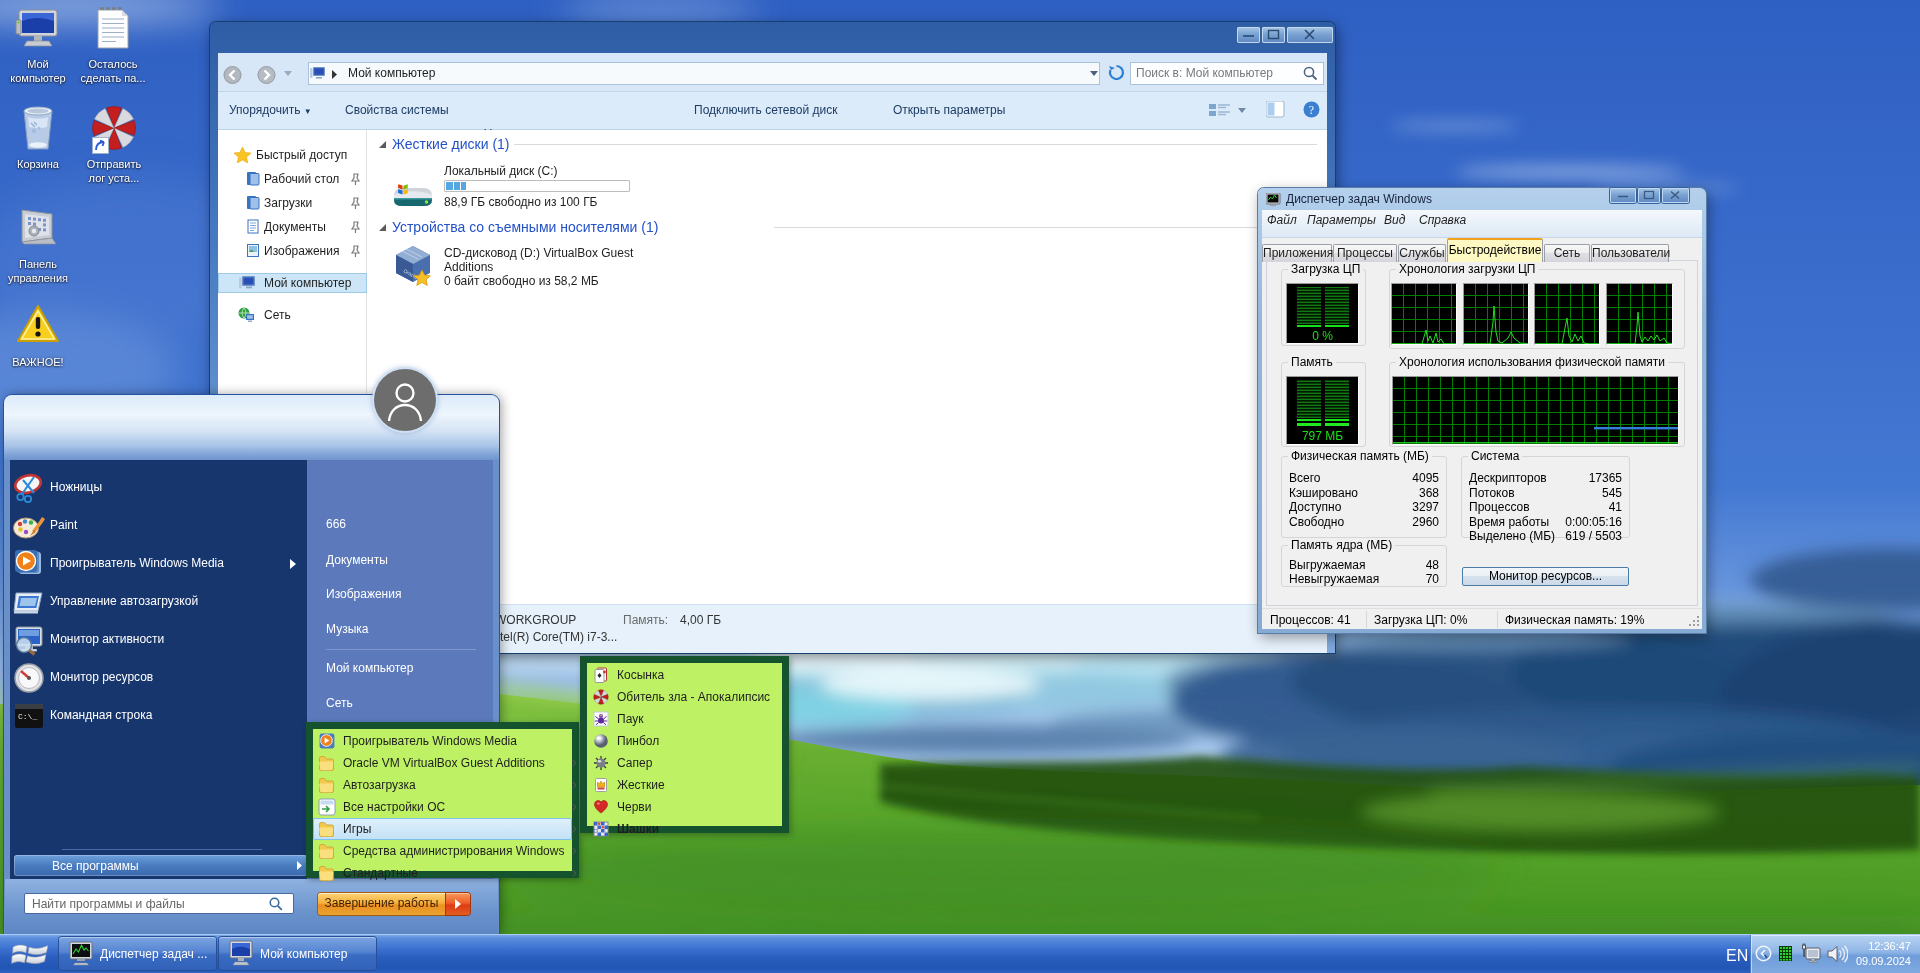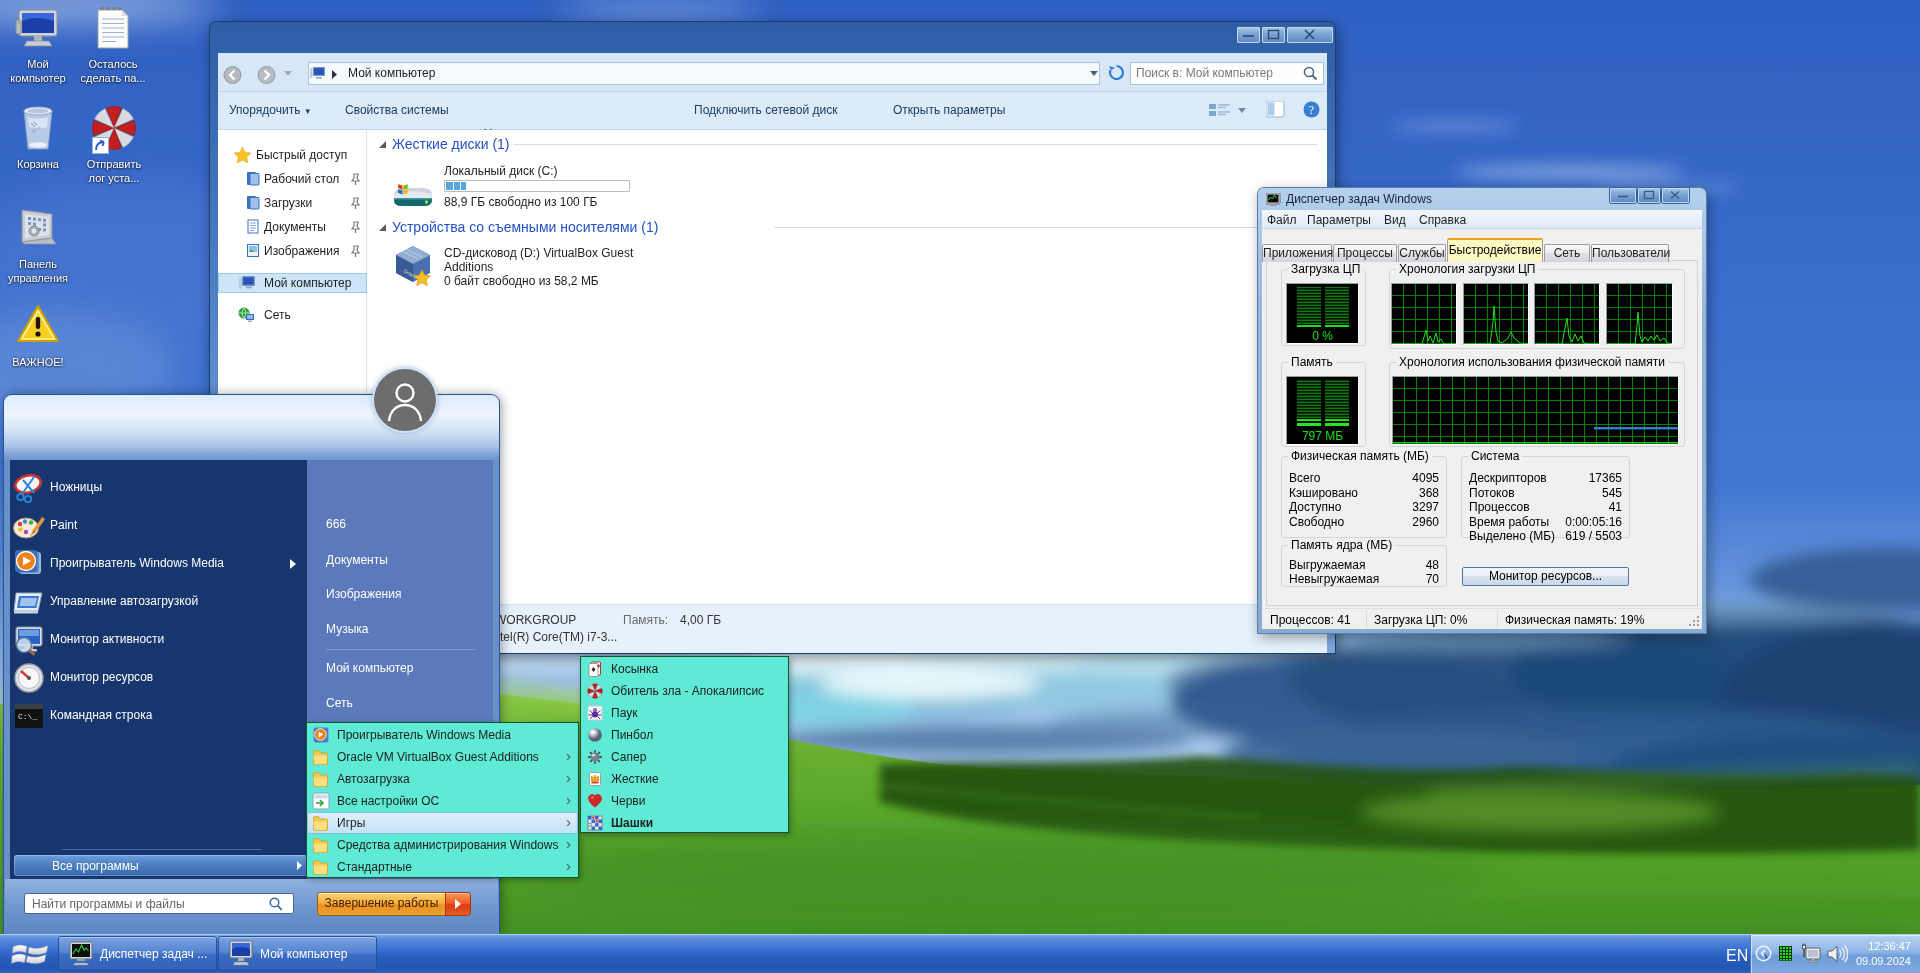--- a/index.html
+++ b/index.html
@@ -17,37 +17,37 @@
 #exp .main{position:absolute;left:150px;right:0;top:77px;bottom:49px;background:#fff;}
 #exp .det{position:absolute;left:0;right:0;bottom:0;height:49px;background:#e6f1fb;border-top:1px solid #d0e2f4;color:#333;}
 .sitem{position:absolute;left:0;width:149px;height:20px;line-height:20px;color:#1e1e1e;}
 .sitem svg{position:absolute;top:2px;}
 .cap{position:absolute;top:5px;height:16px;border-radius:2px;background:linear-gradient(#a9c8e8,#7aa2d2 45%,#5e88c2);box-shadow:inset 0 0 0 1px #bfd8f0,0 0 0 1px #35619c;color:#2a4a72;}
 .hblue{color:#2451c8;font-size:14px;}
 .grule{position:absolute;height:1px;background:#dadada;top:8px;}
 
 #tm{position:absolute;left:1258px;top:188px;width:448px;height:445px;background:linear-gradient(#b4d0ec,#93b5da 30%,#86abd4);border-radius:6px 6px 0 0;box-shadow:0 0 0 1px #5a7da8, 2px 4px 14px rgba(0,0,0,.4);}
 #tm .client{position:absolute;left:4px;right:4px;top:22px;bottom:4px;background:#f0f0f0;}
-#tm .menu{position:absolute;left:0;right:0;top:0;height:19px;background:linear-gradient(#f4f8fc,#dde9f5);border-bottom:1px solid #c8d8e8;color:#1e1e1e;}
+#tm .menu{position:absolute;left:0;right:0;top:0;height:28px;background:linear-gradient(#f4f8fc,#dde9f5);border-bottom:1px solid #c8d8e8;color:#1e1e1e;font-style:italic;}
 #tm .menu span{margin-right:0;position:absolute;top:3px;}
 .gb{position:absolute;border:1px solid #d5d5d5;border-radius:3px;}
 .gb>.lbl{position:absolute;top:-8px;left:6px;background:#f0f0f0;padding:0 3px;color:#000;}
 .blk{position:absolute;background:#000;border:1px solid #9a9a9a;border-right-color:#fff;border-bottom-color:#fff;}
 .tmrow{position:absolute;color:#000;}
 .tmrow b{font-weight:normal;position:absolute;right:0;}
 
 #sm{position:absolute;left:4px;top:395px;width:495px;height:539px;border-radius:8px 8px 0 0;background:#6a90ca;box-shadow:0 0 0 1px #26539e, 2px 0 12px rgba(0,0,0,.4);}
 #sm .head{position:absolute;left:0;right:0;top:0;height:65px;border-radius:8px 8px 0 0;background:linear-gradient(#dcebfa 0%,#eef5fd 30%,#d5e4f5 55%,#a9c4e8 78%,#7fa3d6 92%,#7096d0 100%);}
 #sm .lp{position:absolute;left:6px;top:65px;width:297px;height:419px;background:#17366d;}
 #sm .rp{position:absolute;left:303px;top:65px;width:186px;height:419px;background:#5b79bb;}
 #sm .foot{position:absolute;left:1px;right:1px;bottom:0;height:55px;background:linear-gradient(#8fb2e0,#6a93cc 60%,#5e86c4);}
 .smitem{position:absolute;color:#fff;font-size:12px;}
 .rpitem{position:absolute;left:19px;color:#fff;font-size:12px;}
 
-.popup{position:absolute;background:#5eead4;border:1px solid #14532d;box-shadow:2px 2px 6px rgba(0,0,0,.3);}
+.popup{position:absolute;background:#bef264;border:7px solid #14532d;box-shadow:2px 2px 6px rgba(0,0,0,.3);}
 .prow{position:relative;height:22px;line-height:22px;color:#1e1e1e;white-space:nowrap;}
 .prow .ptx{position:absolute;top:0;}
 .parr{position:absolute;color:#555;font-size:15px;top:-1px;font-family:"Liberation Sans",sans-serif;}
 
 #bar{position:absolute;left:0;top:934px;width:1920px;height:39px;background:linear-gradient(#87b2ea 0%,#5b8edd 10%,#3a6fd0 40%,#2a5dbe 60%,#2256b4 88%,#2e63c4 100%);box-shadow:inset 0 1px 0 #a9caf2;}
 .tbbtn{position:absolute;top:3px;height:33px;border-radius:3px;background:linear-gradient(#7ca4e0,#5584d2 45%,#3a6cc4 55%,#3161b8);box-shadow:inset 0 1px 0 rgba(255,255,255,.4),0 0 0 1px #26509a;color:#fff;}
 
 .tab{position:absolute;top:3px;height:18px;background:linear-gradient(#f8f8f8,#eeeeee 45%,#dfdfe3 50%,#d4d4da);border:1px solid #9aa0a8;border-bottom:none;border-radius:2px 2px 0 0;text-align:center;line-height:17px;color:#1e1e1e;}
 .tabact{position:absolute;top:-3px;height:24px;background:#fef9c3;border:1px solid #9aa0a8;border-bottom:none;border-top:2px solid #f0a11e;border-radius:2px 2px 0 0;text-align:center;line-height:21px;color:#000;z-index:3;}
 .meterzz{background:repeating-linear-gradient(0deg,#0f7a0f 0 1px,#0a3a0a 1px 2px,#031803 2px 3px);}

